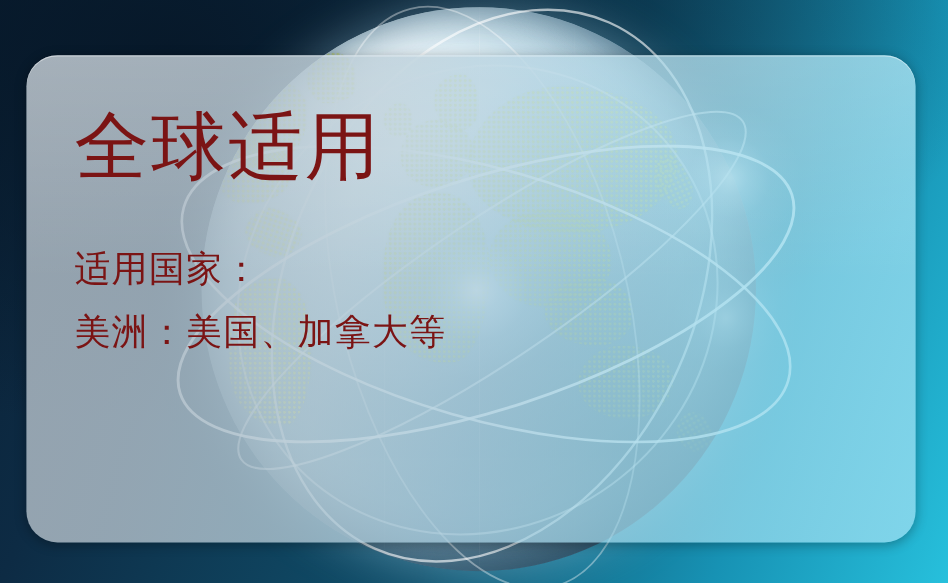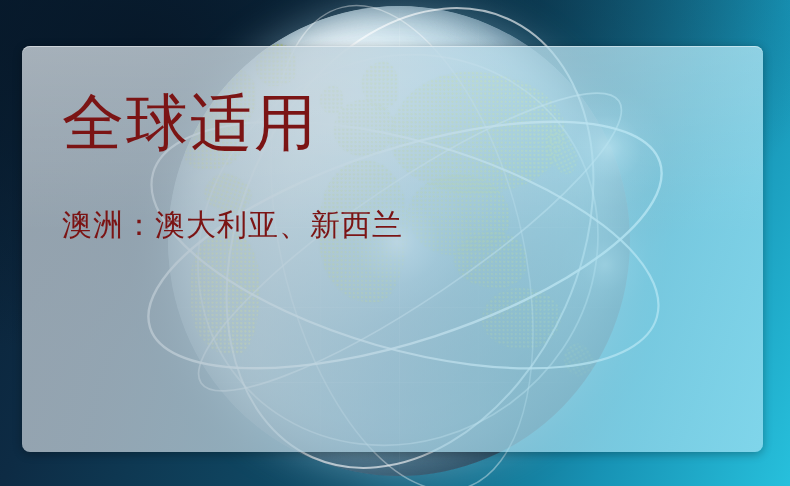--- a/index.html
+++ b/index.html
@@ -68,21 +68,21 @@
   
   .orbits{position:absolute;left:110px;top:-30px;width:590px;height:560px;pointer-events:none;}
   
   .flare{
     position:absolute;border-radius:50%;pointer-events:none;
     background:radial-gradient(circle, rgba(255,255,255,.95) 0%, rgba(225,245,255,.55) 18%, rgba(190,230,250,.18) 40%, rgba(190,230,250,0) 70%);
   }
   
   .panel{
     position:absolute;left:22px;top:46px;width:741px;height:406px;
-    border-radius:8px;
+    border-radius:26px;
     background:linear-gradient(100deg,
         rgba(168,180,190,.88) 0%,
         rgba(170,185,196,.85) 18%,
         rgba(176,198,210,.80) 36%,
         rgba(168,204,221,.76) 52%,
         rgba(160,214,232,.74) 68%,
         rgba(150,219,238,.76) 84%,
         rgba(150,221,240,.80) 100%);
     box-shadow:0 2px 10px rgba(0,0,0,.30), inset 0 1px 0 rgba(255,255,255,.45);
     overflow:hidden;
@@ -177,19 +177,20 @@
   <div class="flare" style="left:548px;top:88px;width:120px;height:120px;opacity:.75;"></div>
   <div class="flare" style="left:560px;top:220px;width:90px;height:90px;opacity:.4;"></div>
 
   <div class="panel">
     <div class="panel-gloss"></div>
     <div class="panel-inner">
 
       <div class="title">全球适用</div>
 
       <div class="lines">
-        <div class="line">澳洲：澳大利亚、新西兰</div>
+        <div class="line">适用国家：</div>
+        <div class="line">美洲：美国、加拿大等</div>
       </div>
 
     </div>
   </div>
 
 </div>
 
 </body></html>

